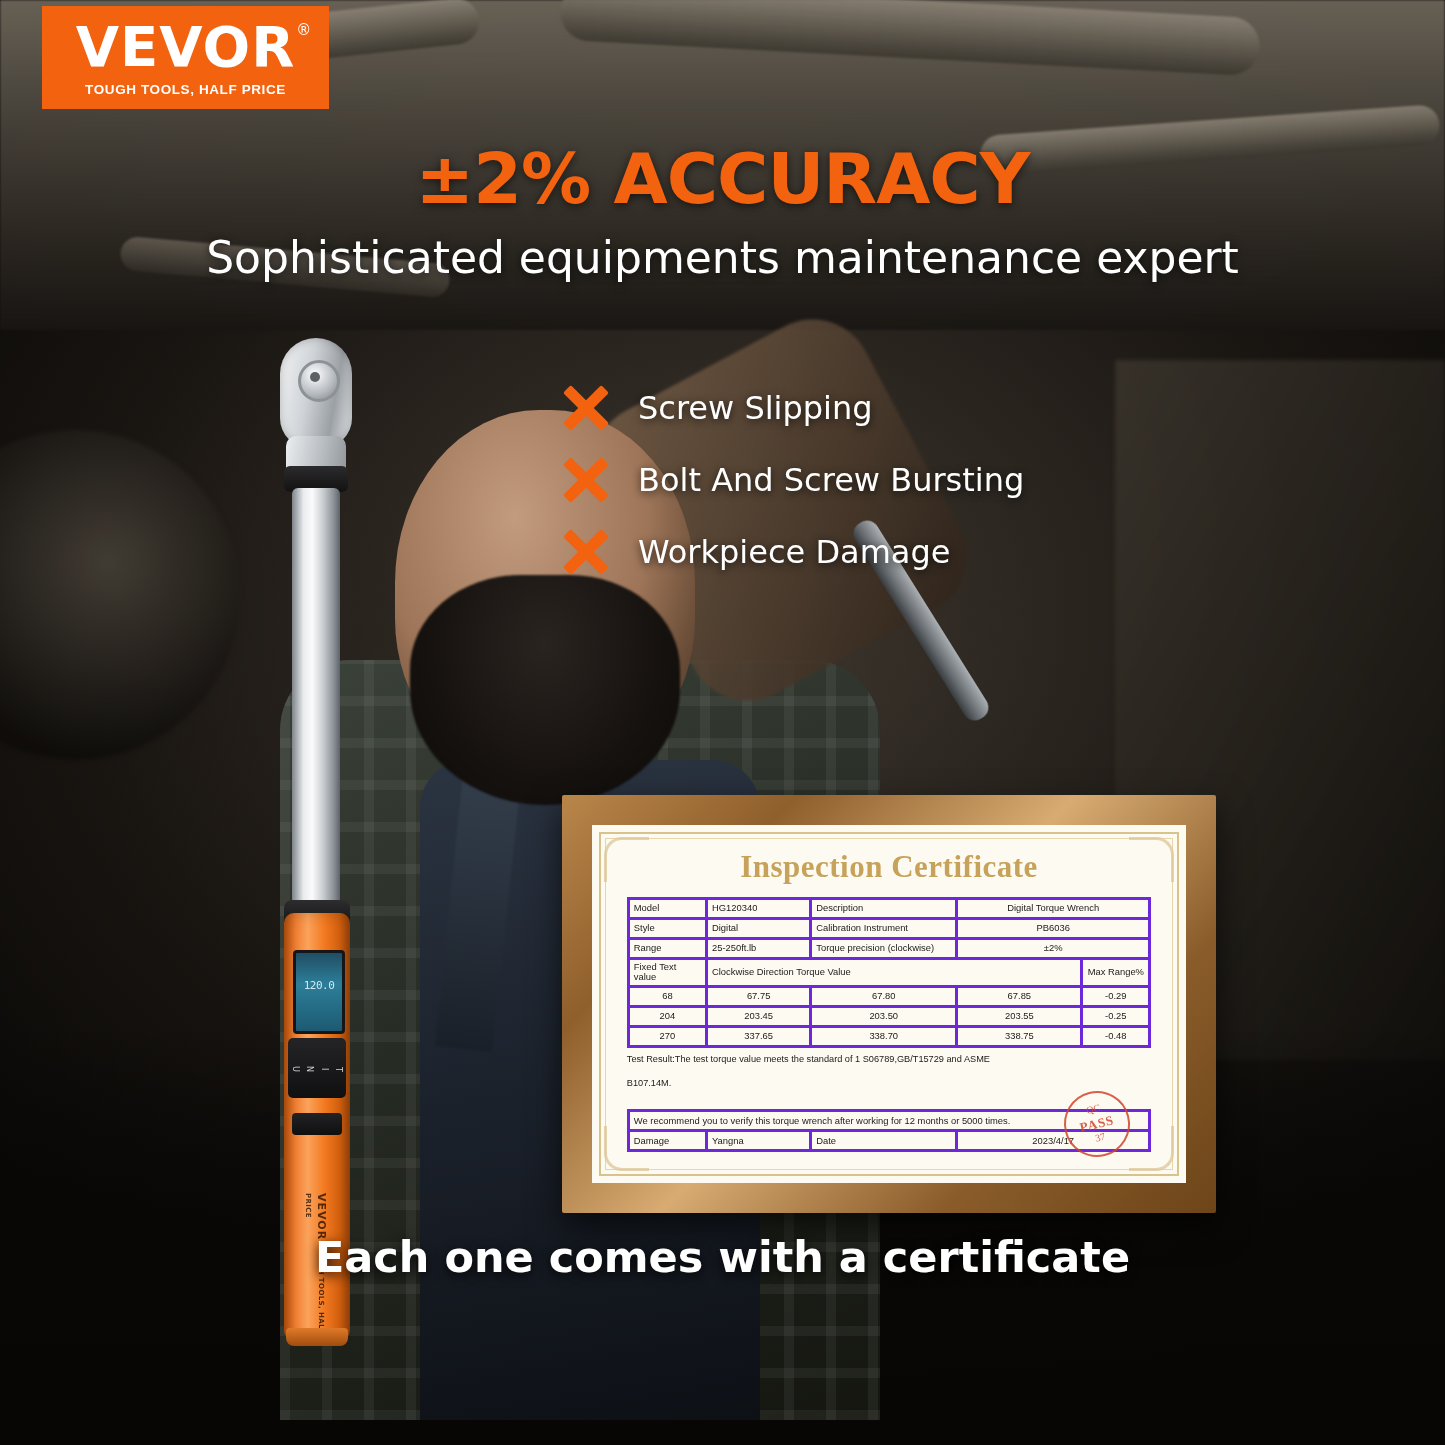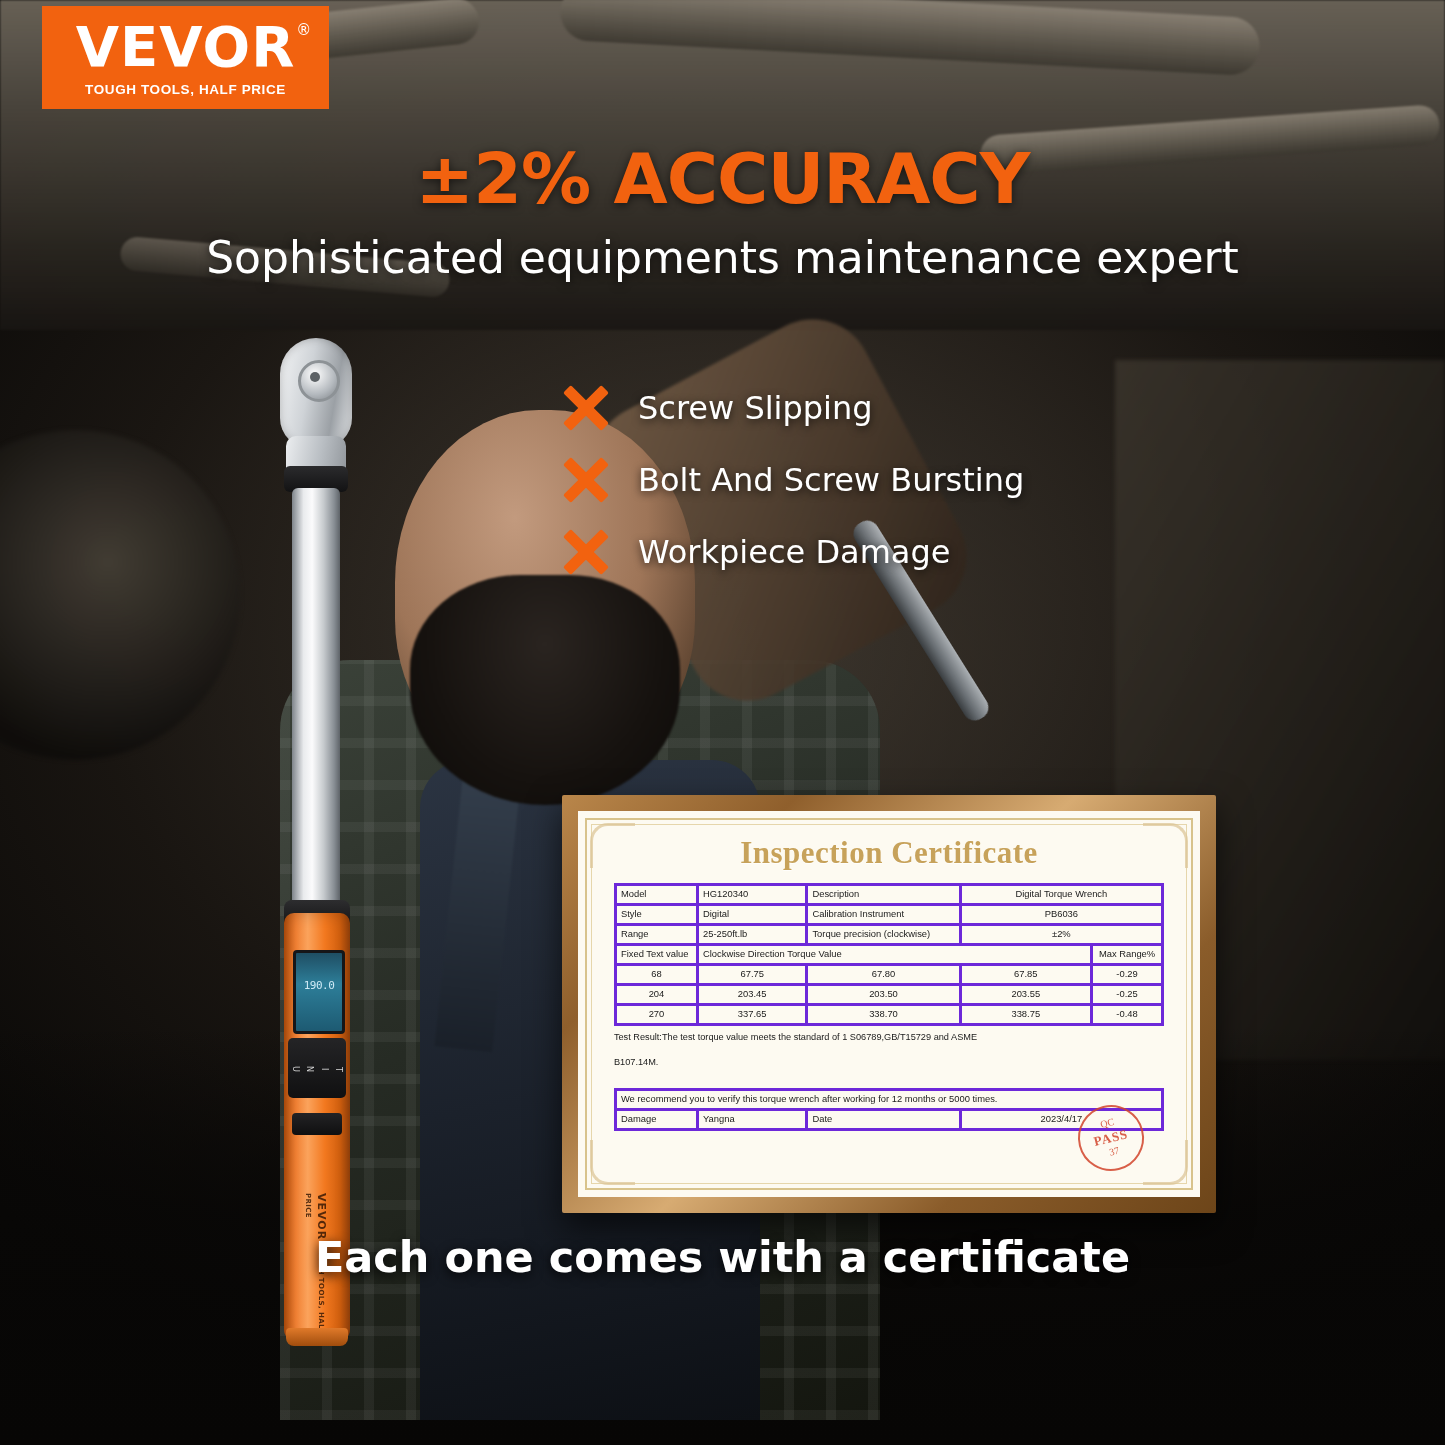--- a/index.html
+++ b/index.html
@@ -307,21 +307,21 @@
     background: linear-gradient(180deg, #e07a2a, #a04d0d);
     border-radius: 4px 4px 8px 8px;
   }
 
   
   .frame {
     position: absolute;
     left: 562px; top: 795px;
     width: 654px; height: 418px;
     background: linear-gradient(135deg, #b9864a 0%, #8f5f2c 22%, #d7ab72 48%, #8a5c2a 74%, #6d4519 100%);
-    padding: 16px;
+    padding: 30px;
     box-sizing: border-box;
     box-shadow: 0 14px 34px rgba(0,0,0,.65);
     border-radius: 2px;
   }
   .frame-inner {
     width: 100%; height: 100%;
     background: #fdfaf1;
     box-sizing: border-box;
     padding: 10px 12px;
     position: relative;
@@ -466,21 +466,21 @@
   <div class="wrench">
     <div class="w-head"></div>
     <div class="w-dial"></div>
     <div class="w-dial-dot"></div>
     <div class="w-neck"></div>
     <div class="w-collar"></div>
     <div class="w-shaft"></div>
     <div class="w-grip-top"></div>
     <div class="w-grip"></div>
     <div class="w-screen">
-      <div class="w-screen-txt">190.0</div>
+      <div class="w-screen-txt">120.0</div>
     </div>
     <div class="w-btnpad"></div>
     <div class="w-btn-labels">
       <span>U</span>
       <span>N</span>
       <span>I</span>
       <span>T</span>
     </div>
     <div class="w-lowerbtn"></div>
     <div class="w-brand">

